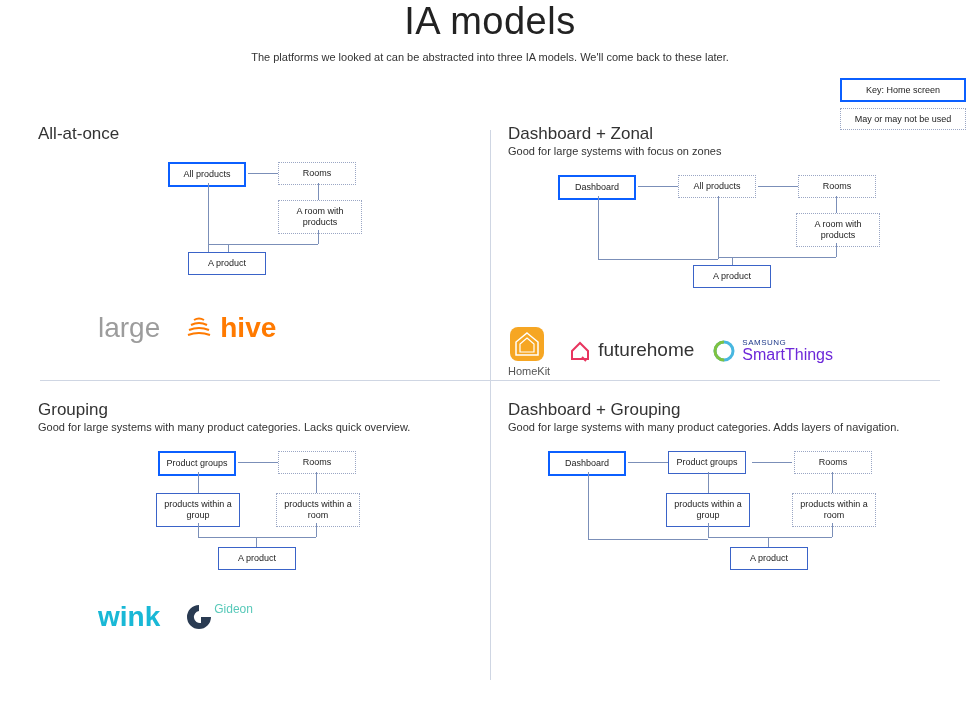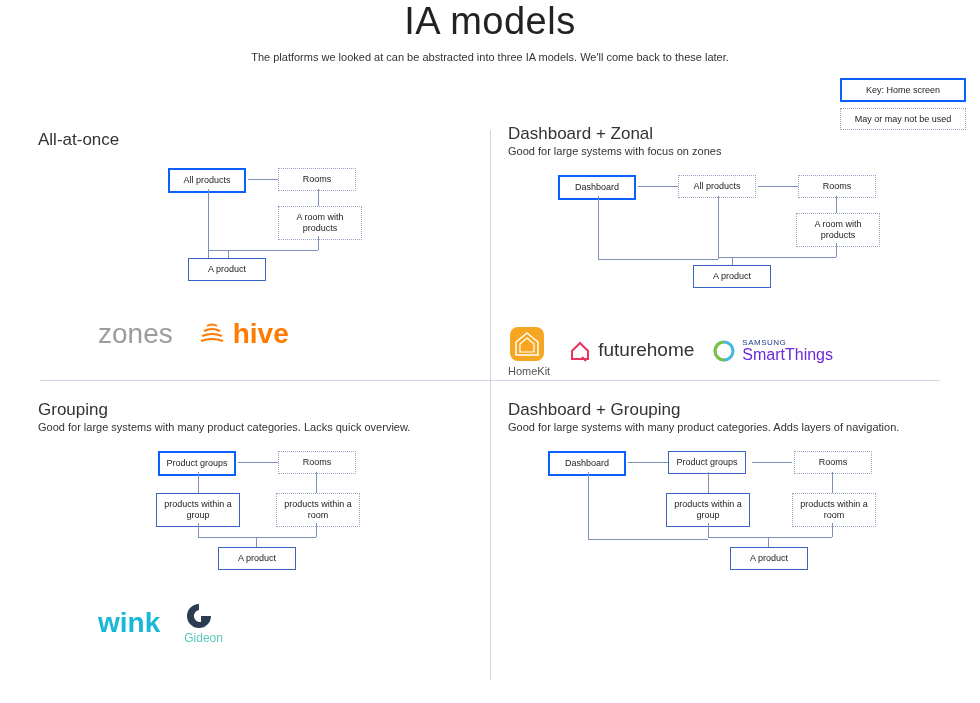--- a/index.html
+++ b/index.html
@@ -6,21 +6,21 @@
   body{font-family:"Helvetica Neue",Helvetica,Arial,sans-serif;width:980px;height:703px;background:#fff;color:#222;position:relative}
   .title{text-align:center;font-size:38px;font-weight:300;letter-spacing:.5px;}
   .subtitle{text-align:center;font-size:11px;color:#333;margin-top:8px}
   .key{position:absolute;top:78px;right:14px;display:flex;flex-direction:column;gap:6px;font-size:9px;text-align:center}
   .key .home{border:2px solid #0b5fff;padding:5px 24px}
   .key .may{border:1px dotted #9aa6c4;padding:5px 6px}
   .grid{position:absolute;top:110px;left:0;width:980px;height:580px}
   .vline{position:absolute;left:490px;top:20px;width:1px;height:550px;background:#cfd6e3}
   .hline{position:absolute;top:270px;left:40px;width:900px;height:1px;background:#cfd6e3}
   .quad{position:absolute;width:455px}
-  .q1{top:20px;left:38px}
+  .q1{top:14px;left:38px}
   .q2{top:14px;left:508px}
   .q3{top:290px;left:38px}
   .q4{top:290px;left:508px}
   .qh{font-size:17px;font-weight:300;color:#333}
   .qs{font-size:11px;color:#333;margin-top:1px}
   .dia{position:relative;height:150px;margin-top:12px}
   .node{position:absolute;font-size:9px;text-align:center;display:flex;align-items:center;justify-content:center;background:#fff;line-height:1.2}
   .node.home{border:2px solid #0b5fff;padding:5px 6px;min-width:78px}
   .node.solid{border:1px solid #3a63c8;padding:5px 6px;min-width:78px}
   .node.dot{border:1px dotted #9aa6c4;padding:5px 6px;min-width:78px}
@@ -56,21 +56,21 @@
       <div class="node dot" style="top:44px;left:240px;width:84px">A room with products</div>
       <div class="node solid" style="top:96px;left:150px">A product</div>
       <div class="ln lh" style="top:17px;left:210px;width:30px"></div>
       <div class="ln lv" style="top:27px;left:280px;height:17px"></div>
       <div class="ln lv" style="top:27px;left:170px;height:69px"></div>
       <div class="ln lh" style="top:88px;left:170px;width:110px"></div>
       <div class="ln lv" style="top:74px;left:280px;height:14px"></div>
       <div class="ln lv" style="top:88px;left:190px;height:8px"></div>
     </div>
     <div class="brands">
-      <span class="brand-name" style="color:#9c9c9c;font-weight:400;font-size:28px">zones</span>
+      <span class="brand-name" style="color:#9c9c9c;font-weight:400;font-size:28px">large</span>
       <span class="brand">
         <svg width="30" height="30" viewBox="0 0 30 30">
             <g stroke="#ff7a00" stroke-width="2" fill="none">
               <path d="M4 23 Q15 19 26 23"></path>
               <path d="M5 18 Q15 14 25 18"></path>
               <path d="M7 13 Q15 9 23 13"></path>
               <path d="M10 8 Q15 5 20 8"></path>
             </g>
           </svg>
         <span class="brand-name" style="color:#ff7a00;font-size:28px">hive</span>
@@ -138,21 +138,21 @@
       <div class="ln lh" style="top:17px;left:200px;width:40px"></div>
       <div class="ln lv" style="top:27px;left:160px;height:21px"></div>
       <div class="ln lv" style="top:27px;left:278px;height:21px"></div>
       <div class="ln lv" style="top:78px;left:160px;height:14px"></div>
       <div class="ln lv" style="top:78px;left:278px;height:14px"></div>
       <div class="ln lh" style="top:92px;left:160px;width:118px"></div>
       <div class="ln lv" style="top:92px;left:218px;height:10px"></div>
     </div>
     <div class="brands">
       <span class="brand-name" style="color:#19b8d6;font-size:28px;font-weight:700">wink</span>
-      <span class="brand" style="flex-direction:column;gap:0">
+      <span class="brand" style="gap:0">
         <svg width="30" height="30" viewBox="0 0 30 30">
             <path d="M15 3 A12 12 0 1 0 27 15 H17 V21 A6 6 0 1 1 15 9" fill="#2a3b52"></path>
           </svg>
         <span style="font-size:12px;color:#58c9b9">Gideon</span>
       </span>
     </div>
   </div>
 
   <div class="quad q4">
     <div class="qh">Dashboard + Grouping</div>

